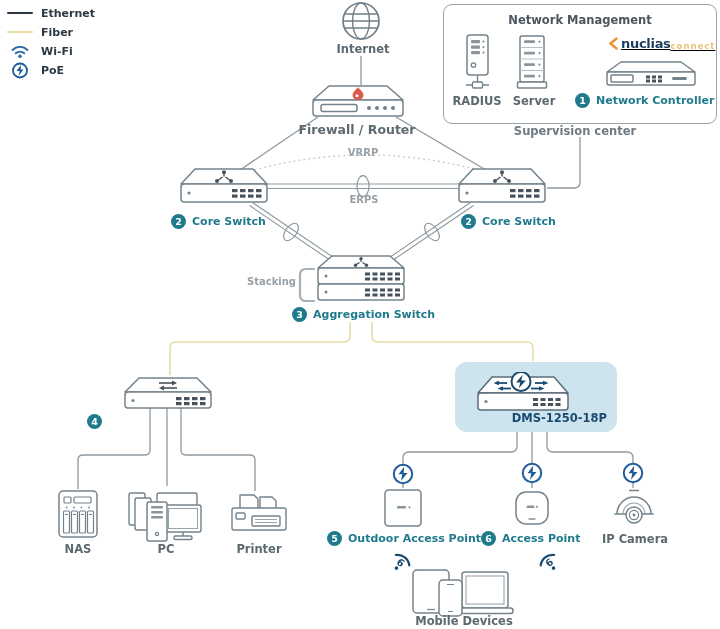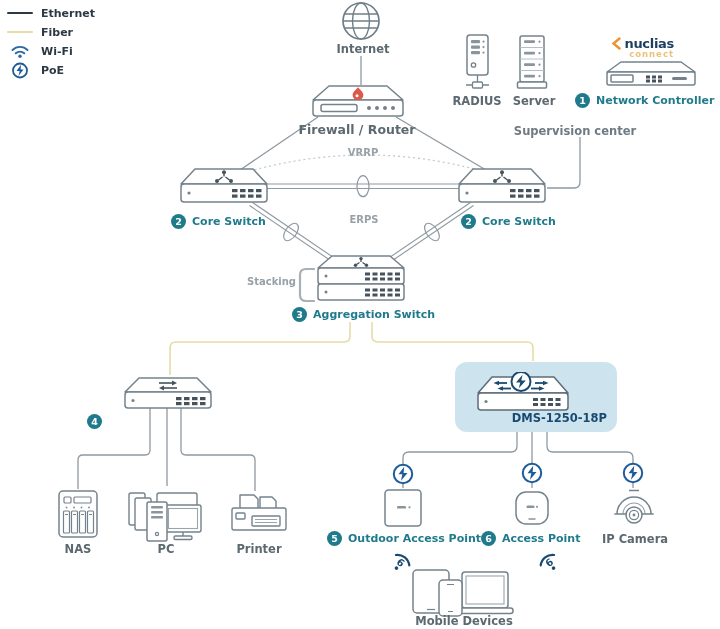--- a/index.html
+++ b/index.html
@@ -15,21 +15,21 @@
   .panel{border:1.5px solid #9aa5ab;border-radius:9px;background:#fff;}
   .panel-title{position:absolute;top:8px;left:0;width:100%;text-align:center;font-size:11.5px;
                font-weight:600;color:#4a555e;white-space:nowrap;}
   .legend{left:7px;top:5px;display:flex;flex-direction:column;gap:3px;}
   .legend-row{display:flex;align-items:center;gap:8px;height:16px;}
   .legend-txt{font-size:11px;font-weight:600;color:#2c3844;}
   .sw-eth{width:26px;height:2.5px;background:#2c3844;border-radius:2px;}
   .sw-fiber{width:26px;height:2.5px;background:#e7dba6;border-radius:2px;}
   .hl{background:#cde4ef;border-radius:12px;}
   .dms-lbl{font-size:11.5px;font-weight:700;color:#1a4a70;text-align:right;white-space:nowrap;}
-  .nuclias{display:flex;flex-direction:column;align-items:flex-end;}
+  .nuclias{display:flex;flex-direction:row;align-items:flex-end;text-decoration:underline;}
   .nuclias-top{display:flex;align-items:center;gap:2px;}
   .nuclias-brand{font-size:13px;font-weight:700;color:#1b3f5e;letter-spacing:-0.3px;}
   .nuclias-sub{font-size:8.5px;font-weight:600;color:#e9c27c;letter-spacing:1px;margin-top:-2px;}
   svg{display:block;}
 </style>
 </head>
 <body>
 
 <div id="canvas">
 
@@ -96,20 +96,23 @@
     </div>
   </div>
 
   <svg class="abs" style="left:341px;top:1px" width="40" height="42" viewBox="0 0 40 42">
     <circle cx="20" cy="20" r="18" fill="#fff" stroke="#6f7d87" stroke-width="1.7"></circle>
     <ellipse cx="20" cy="20" rx="8.5" ry="18" fill="none" stroke="#6f7d87" stroke-width="1.4"></ellipse>
     <path d="M4 13 H36 M2.5 20 H37.5 M4 27 H36" stroke="#6f7d87" stroke-width="1.4" fill="none"></path>
   </svg>
   <div class="abs lbl" style="left:323px;top:42px;width:80px">Internet</div>
 
+  <div class="abs panel" style="left:443px;top:4px;width:272px;height:118px">
+    <div class="panel-title">Network Management</div>
+  </div>
 
   <svg class="abs" style="left:459px;top:33px" width="36" height="58" viewBox="0 0 36 58">
     <g stroke="#74828c" stroke-width="1.5" fill="#fff" stroke-linejoin="round">
       <rect x="8" y="2" width="21" height="40" rx="3"></rect>
     </g>
     <g fill="#8a949b">
       <rect x="12" y="7" width="9" height="3.2" rx="1"></rect>
         <circle cx="24.5" cy="8.6" r="1.1"></circle>
       <rect x="12" y="12.5" width="9" height="3.2" rx="1"></rect>
         <circle cx="24.5" cy="14.1" r="1.1"></circle>
@@ -183,21 +186,21 @@
     <g fill="#74828c">
       <circle cx="58" cy="24" r="2"></circle>
         <circle cx="66" cy="24" r="2"></circle>
         <circle cx="74" cy="24" r="2"></circle>
         <circle cx="82" cy="24" r="2"></circle>
     </g>
   </svg>
   <div class="abs lbl" style="left:291px;top:122px;width:132px;font-size:12.5px">Firewall / Router</div>
 
   <div class="abs lbl-light" style="left:337px;top:147px;width:52px">VRRP</div>
-  <div class="abs lbl-light" style="left:338px;top:214px;width:52px">ERPS</div>
+  <div class="abs lbl-light" style="left:338px;top:194px;width:52px">ERPS</div>
 
   <svg class="abs" style="left:178px;top:167px" width="92" height="38" viewBox="0 0 92 38">
     <g stroke="#74828c" stroke-width="1.5" fill="#fff" stroke-linejoin="round">
       <path d="M17 2 H75 L89 17 H3 Z"></path>
         <rect x="3" y="17" width="86" height="18" rx="3"></rect>
     </g>
     <path d="M46 6.5 V9.5 M44.5 10 L40.5 13 M47.5 10 L51.5 13" stroke="#47535c" stroke-width="1.4" fill="none"></path>
     <g fill="#47535c">
         <circle cx="46" cy="5.2" r="2"></circle>
         <circle cx="39" cy="14" r="2"></circle>

